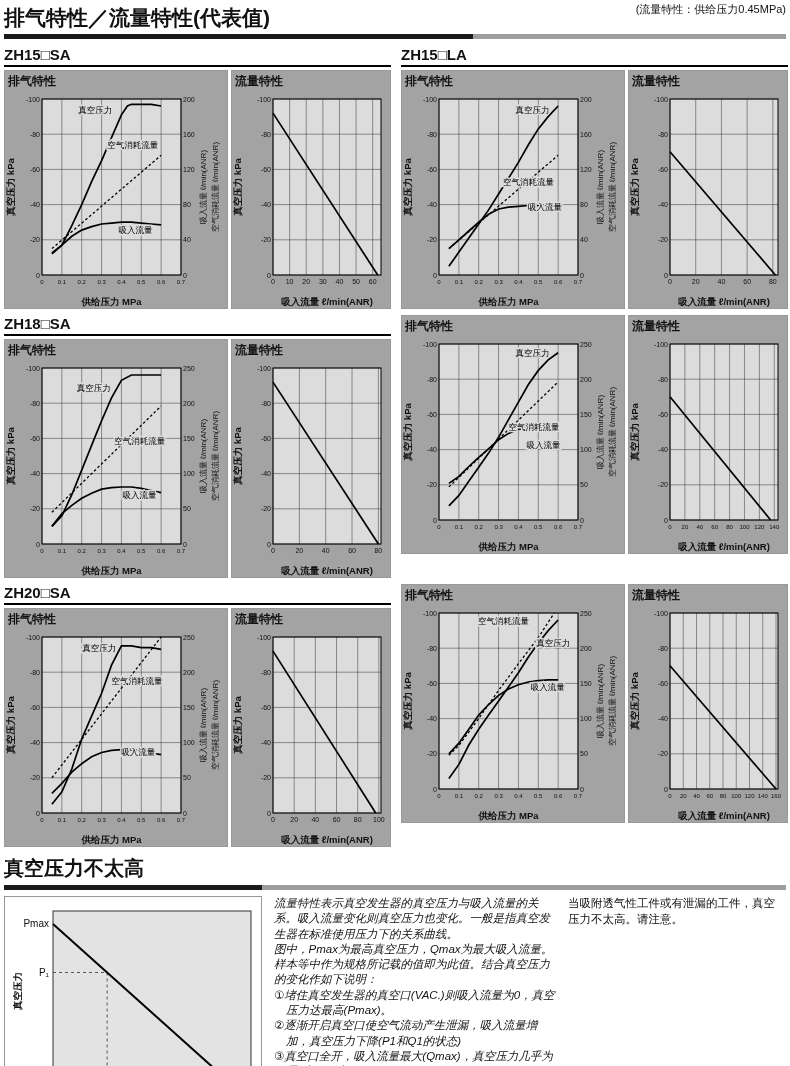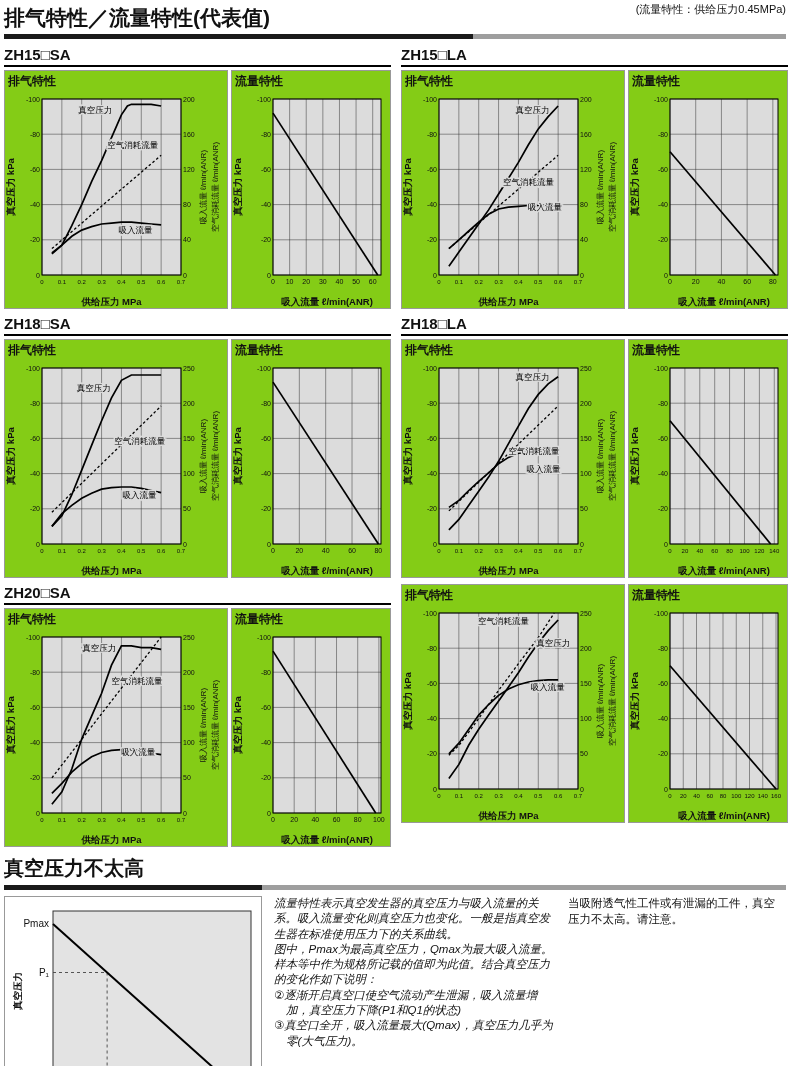--- a/index.html
+++ b/index.html
@@ -8,21 +8,21 @@
   .page { padding:2px 4px 4px; }
   header { display:flex; justify-content:space-between; align-items:flex-start; }
   .page-title { font-size:21px; font-weight:bold; margin:2px 0 0; }
   .page-note { font-size:11px; padding-bottom:2px; }
   .title-bar { height:5px; margin:2px 0 7px;
                background:linear-gradient(to right,#1a1a1a 0 60%,#9e9e9e 60% 100%); }
   .sections-grid { display:grid; grid-template-columns:1fr 1fr; column-gap:10px; row-gap:6px; }
   .model-title { font-size:15px; font-weight:bold; border-bottom:2px solid #000;
                  padding-bottom:2px; margin-bottom:3px; }
   .panels { display:flex; gap:3px; align-items:flex-start; }
-  .panel { border:1px solid #999; background:#84cc16; }
+  .panel { border:1px solid #999; background:#a3a3a3; }
   .panel-title { font-size:12px; font-weight:bold; padding:2px 3px 0; }
   svg { display:block; }
   svg .tick  { font-size:7px; fill:#111; font-family:"Liberation Sans","DejaVu Sans",sans-serif; }
   svg .tiny  { font-size:6px; }
   svg .atitle { font-size:9.5px; font-weight:bold; fill:#111; }
   svg .atitle2 { font-size:8px; fill:#111; }
   svg .slabel { font-size:8.5px; fill:#000; paint-order:stroke; stroke:#dcdcdc; stroke-width:3px; }
   svg .dlabel { font-size:10px; fill:#111; }
   .usage { margin-top:8px; }
   .usage-title { font-size:20px; font-weight:bold; margin:0; }
@@ -313,21 +313,20 @@
               <rect x="41" y="9" width="108" height="176" fill="none" stroke="#000" stroke-width="1"></rect>
               <polyline points="41.0,23.1 146.4,185.0" fill="none" stroke="#000000" stroke-width="1.7"></polyline>
               <text x="95" y="215" text-anchor="middle" class="atitle">吸入流量  ℓ/min(ANR)</text>
               <text x="9" y="97" text-anchor="middle" class="atitle" transform="rotate(-90 9 97)">真空压力  kPa</text>
             </svg>
         </div>
       </div>
     </section>
 
     <section class="section">
-      <div class="model-title">ZH18□LA</div>
       <div class="panels">
         <div class="panel">
           <div class="panel-title">排气特性</div>
           <svg width="222" height="218" viewBox="0 0 222 218">
               <rect x="37" y="9" width="139" height="176" fill="#dcdcdc"></rect>
               <line x1="37" y1="9" x2="37" y2="185" stroke="#333333" stroke-width="0.5"></line>
               <text x="37" y="193.5" text-anchor="middle" class="tick tiny">0</text>
               <line x1="56.85714285714286" y1="9" x2="56.85714285714286" y2="185" stroke="#333333" stroke-width="0.5"></line>
               <text x="56.85714285714286" y="193.5" text-anchor="middle" class="tick tiny">0.1</text>
               <line x1="76.71428571428572" y1="9" x2="76.71428571428572" y2="185" stroke="#333333" stroke-width="0.5"></line>
@@ -617,20 +616,21 @@
             <text x="42" y="74.51" text-anchor="end" class="dlabel">P₁</text>
             <text x="100.12" y="182" text-anchor="middle" class="dlabel">Q₁</text>
             <text x="210" y="182" text-anchor="middle" class="dlabel">Qmax</text>
             <text x="14" y="90" text-anchor="middle" class="atitle" transform="rotate(-90 14 90)">真空压力</text>
             <text x="145" y="211" text-anchor="middle" class="atitle">吸入流量</text>
           </svg>
       </div>
       <div class="usage-text">
         <p>流量特性表示真空发生器的真空压力与吸入流量的关系。吸入流量变化则真空压力也变化。一般是指真空发生器在标准使用压力下的关系曲线。</p>
         <p>图中，Pmax为最高真空压力，Qmax为最大吸入流量。样本等中作为规格所记载的值即为此值。结合真空压力的变化作如下说明：</p>
+        <p class="item">①堵住真空发生器的真空口(VAC.)则吸入流量为0，真空压力达最高(Pmax)。</p>
         <p class="item">②逐渐开启真空口使空气流动产生泄漏，吸入流量增加，真空压力下降(P1和Q1的状态)</p>
         <p class="item">③真空口全开，吸入流量最大(Qmax)，真空压力几乎为零(大气压力)。</p>
 
       </div>
       <div class="usage-note">当吸附透气性工件或有泄漏的工件，真空压力不太高。请注意。</div>
     </div>
   </div>
 
 </div>
 

